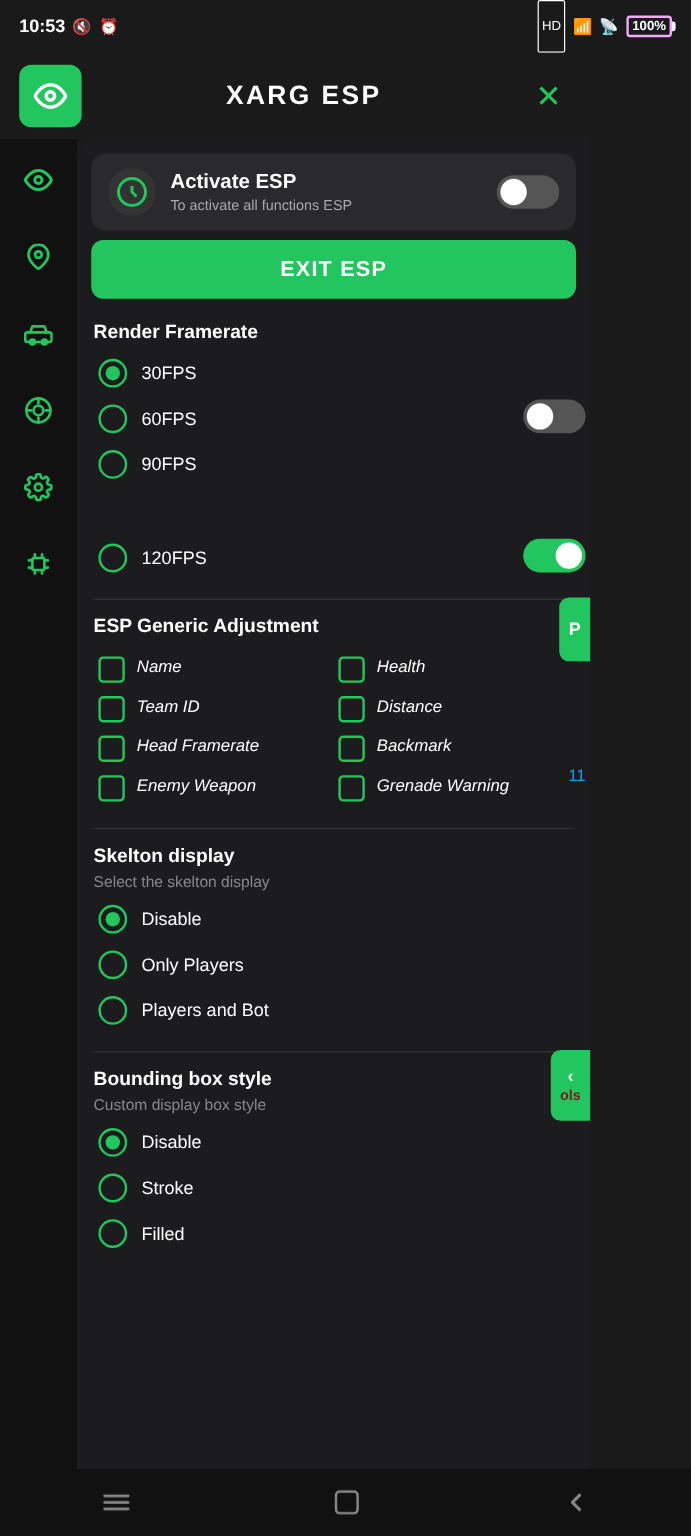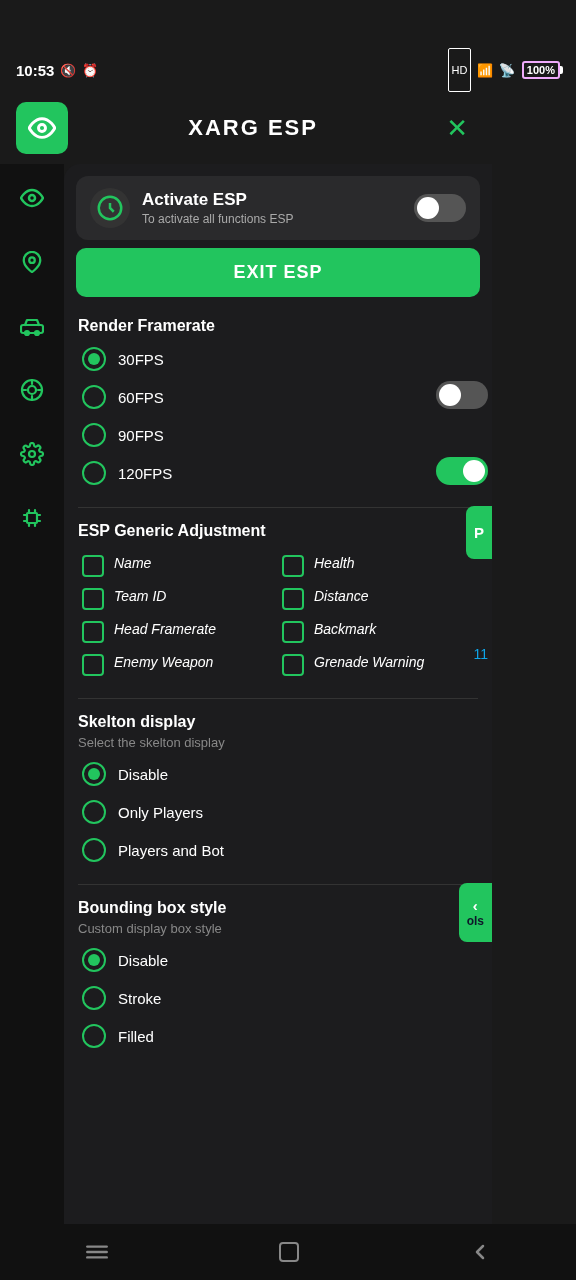--- a/index.html
+++ b/index.html
@@ -14,21 +14,20 @@
     }
 
     
     .status-bar {
       display: flex;
       justify-content: space-between;
       align-items: center;
       padding: 8px 16px;
       background: #1a1a1a;
       height: 44px;
-      margin-top: 48px;
     }
     .status-left {
       font-size: 15px;
       font-weight: bold;
       color: #fff;
       display: flex;
       align-items: center;
       gap: 6px;
     }
     .status-right {
@@ -453,21 +452,21 @@
             <div style="position:absolute; right:-14px; top:-2px;">
               <div class="toggle-track off" style="width:52px;height:28px;">
                 <div class="toggle-thumb"></div>
               </div>
             </div>
           </div>
           <div class="radio-item">
             <div class="radio-circle"></div>
             <span class="radio-label">90FPS</span>
           </div>
-          <div class="radio-item" style="position:relative;">
+          <div class="radio-item" style="position:relative;margin-top:40px;">
             <div class="radio-circle"></div>
             <span class="radio-label">120FPS</span>
 
             <div style="position:absolute; right:-14px; top:-2px;">
               <div class="toggle-track on" style="width:52px;height:28px;">
                 <div class="toggle-thumb"></div>
               </div>
             </div>
           </div>
         </div>
@@ -542,21 +541,21 @@
       </div>
 
       <div class="divider"></div>
 
       <div class="section" style="position:relative;">
         <div class="section-title">Bounding box style</div>
         <div class="section-subtitle">Custom display box style</div>
 
         <div style="position:absolute; right:0; top:-10px; background:#22c55e; border-radius:8px 0 0 8px; padding:14px 8px; display:flex; flex-direction:column; align-items:center; justify-content:center; z-index:10; cursor:pointer;">
           <span style="color:#fff; font-weight:bold; font-size:15px;">‹</span>
-          <span style="color:#0f172a; font-size:12px; font-weight:bold;">ols</span>
+          <span style="color:#7f1d1d; font-size:12px; font-weight:bold;">ols</span>
         </div>
 
         <div class="radio-group">
           <div class="radio-item">
             <div class="radio-circle checked"></div>
             <span class="radio-label">Disable</span>
           </div>
           <div class="radio-item">
             <div class="radio-circle"></div>
             <span class="radio-label">Stroke</span>

